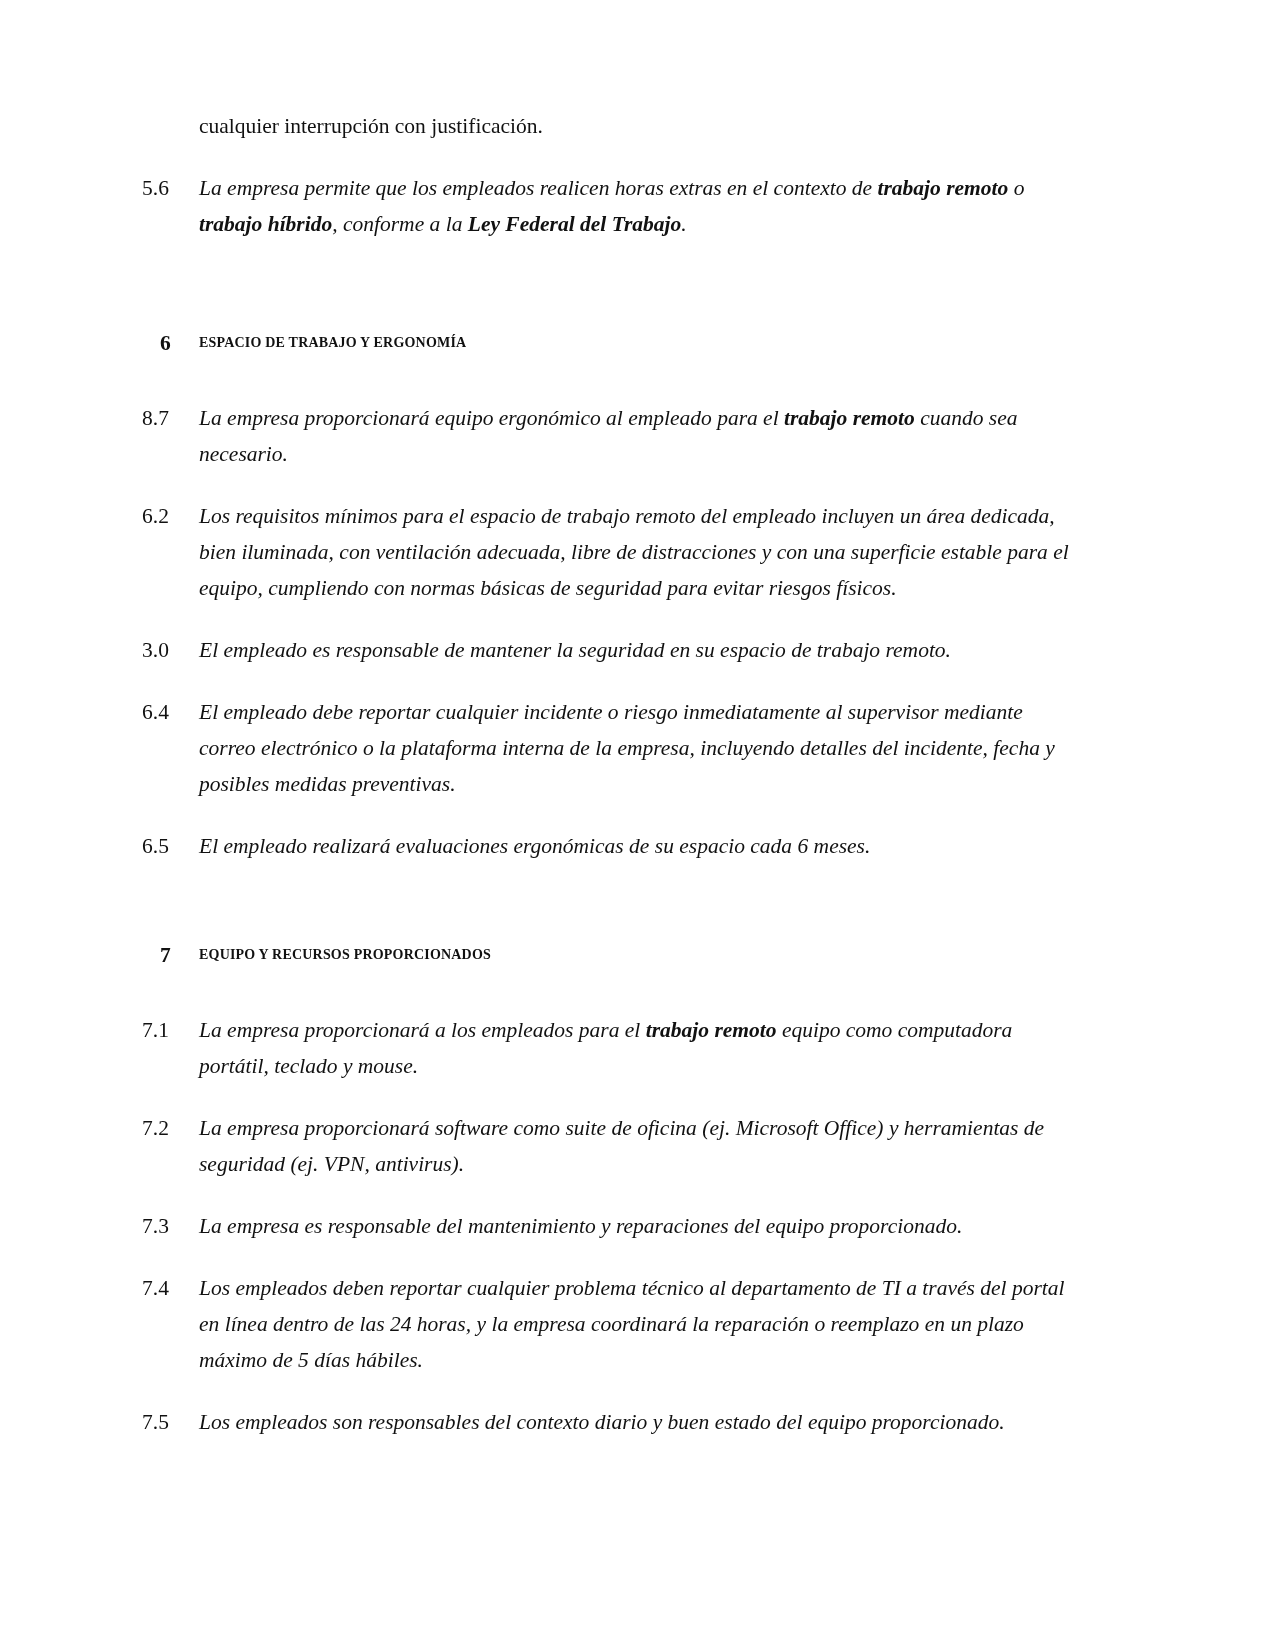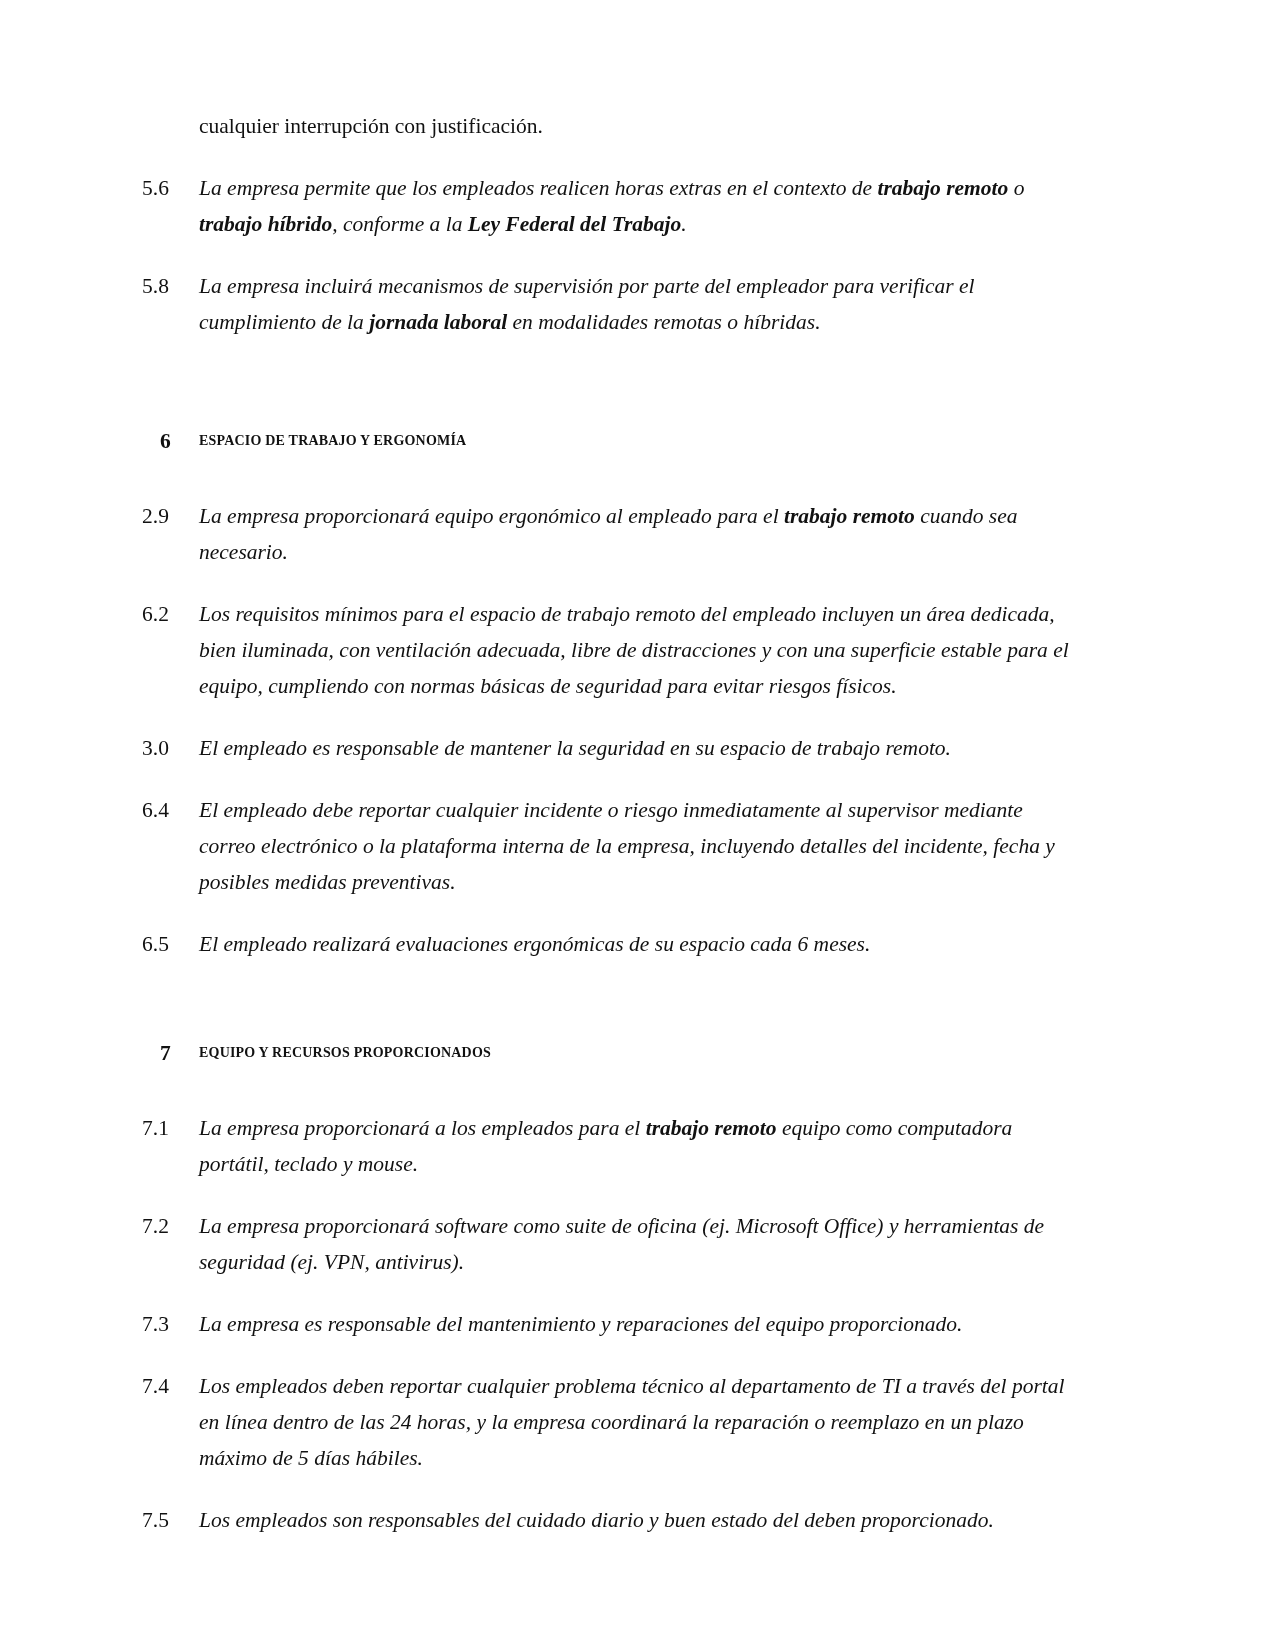--- a/index.html
+++ b/index.html
@@ -83,31 +83,27 @@
 <body>
 
 <div class="page">
   <div class="doc-body">
     <p class="continuation">cualquier interrupción con justificación.</p>
     <div id="blocks-root">
         <div class="clause">
           <span class="clause-num">5.6</span>
           <span class="clause-text"><span>La empresa permite que los empleados realicen horas extras en el contexto de </span><b>trabajo remoto</b><span> o </span><b>trabajo híbrido</b><span>, conforme a la </span><b>Ley Federal del Trabajo</b><span>.</span></span>
         </div>
-        <div class="clause">
-          <span class="clause-num">5.8</span>
-          <span class="clause-text"><span>La empresa incluirá mecanismos de supervisión por parte del empleador para verificar el cumplimiento de la </span><b>jornada laboral</b><span> en modalidades remotas o híbridas.</span></span>
-        </div>
         <div class="section-heading first-section">
           <span class="section-num">6</span>
           <span class="section-title">ESPACIO DE TRABAJO Y ERGONOMÍA</span>
         </div>
         <div class="spacer-after-section"></div>
         <div class="clause">
-          <span class="clause-num">2.9</span>
+          <span class="clause-num">8.7</span>
           <span class="clause-text"><span>La empresa proporcionará equipo ergonómico al empleado para el </span><b>trabajo remoto</b><span> cuando sea necesario.</span></span>
         </div>
         <div class="clause">
           <span class="clause-num">6.2</span>
           <span class="clause-text"><span>Los requisitos mínimos para el espacio de trabajo remoto del empleado incluyen un área dedicada, bien iluminada, con ventilación adecuada, libre de distracciones y con una superficie estable para el equipo, cumpliendo con normas básicas de seguridad para evitar riesgos físicos.</span></span>
         </div>
         <div class="clause">
           <span class="clause-num">3.0</span>
           <span class="clause-text"><span>El empleado es responsable de mantener la seguridad en su espacio de trabajo remoto.</span></span>
         </div>
@@ -135,17 +131,17 @@
         <div class="clause">
           <span class="clause-num">7.3</span>
           <span class="clause-text"><span>La empresa es responsable del mantenimiento y reparaciones del equipo proporcionado.</span></span>
         </div>
         <div class="clause">
           <span class="clause-num">7.4</span>
           <span class="clause-text"><span>Los empleados deben reportar cualquier problema técnico al departamento de TI a través del portal en línea dentro de las 24 horas, y la empresa coordinará la reparación o reemplazo en un plazo máximo de 5 días hábiles.</span></span>
         </div>
         <div class="clause">
           <span class="clause-num">7.5</span>
-          <span class="clause-text"><span>Los empleados son responsables del cuidado diario y buen estado del deben proporcionado.</span></span>
+          <span class="clause-text"><span>Los empleados son responsables del contexto diario y buen estado del equipo proporcionado.</span></span>
         </div>
       </div>
   </div>
 </div>
 
 </body></html>

